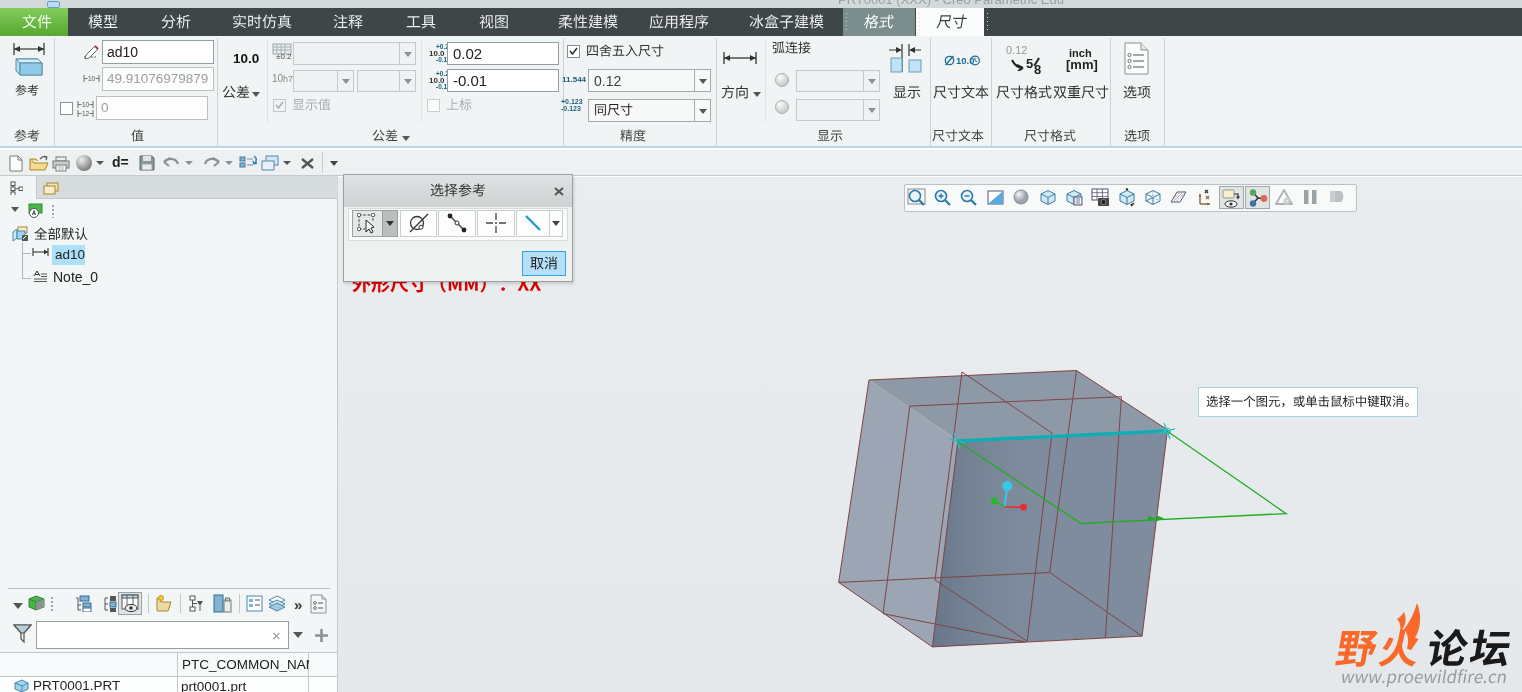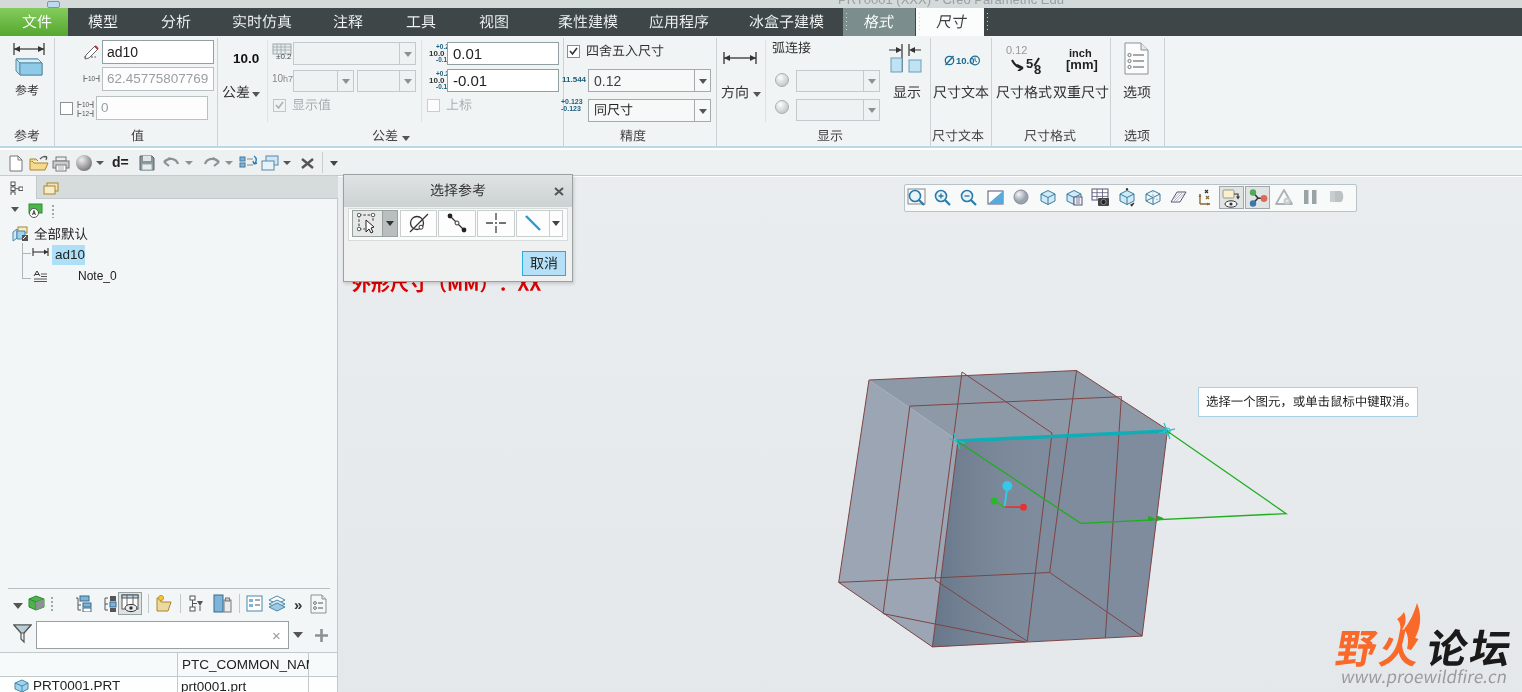--- a/index.html
+++ b/index.html
@@ -135,21 +135,21 @@
 <path d="M3 11 L12 2 L15 5 L6 14 L2 15 Z" fill="#fff" stroke="#666" stroke-width="1"></path>
 <path d="M12 2 L15 5" stroke="#a33" stroke-width="2"></path>
 </svg>
 <div class="ab" style="left:102px;top:40px;width:112px;height:24px;background:#fff;border:1px solid #93a0a3"></div>
 <div style="position:absolute;left:107px;top:44px;font-size:14px;color:#222;white-space:nowrap;">ad10</div>
 <svg class="ab" style="left:83px;top:74px" width="17" height="9">
     <path d="M1 1 L1 8 M16 1 L16 8 M1 4.5 L4.5 4.5 M12.5 4.5 L16 4.5" stroke="#666" stroke-width="0.9"></path>
     <text x="8.5" y="7" font-size="6.5" fill="#555" text-anchor="middle" font-family="Liberation Sans">10</text>
   </svg>
 <div class="ab" style="left:102px;top:67px;width:112px;height:24px;background:#fdfdfd;border:1px solid #b8c0c2"></div>
-<div style="position:absolute;left:107px;top:71px;font-size:13.5px;color:#9aa0a2;white-space:nowrap;">62.45775807769</div>
+<div style="position:absolute;left:107px;top:71px;font-size:13.5px;color:#9aa0a2;white-space:nowrap;">49.91076979879</div>
 <div style="position:absolute;left:60px;top:102px;width:13px;height:13px;background:#fff;border:1px solid #8a9295"></div>
 <svg class="ab" style="left:77px;top:100px" width="17" height="9">
     <path d="M1 1 L1 8 M16 1 L16 8 M1 4.5 L4.5 4.5 M12.5 4.5 L16 4.5" stroke="#666" stroke-width="0.9"></path>
     <text x="8.5" y="7" font-size="6.5" fill="#555" text-anchor="middle" font-family="Liberation Sans">10</text>
   </svg>
 <svg class="ab" style="left:77px;top:109px" width="17" height="9">
     <path d="M1 1 L1 8 M16 1 L16 8 M1 4.5 L4.5 4.5 M12.5 4.5 L16 4.5" stroke="#666" stroke-width="0.9"></path>
     <text x="8.5" y="7" font-size="6.5" fill="#555" text-anchor="middle" font-family="Liberation Sans">12</text>
   </svg>
 <div class="ab" style="left:96px;top:96px;width:112px;height:24px;background:#fdfdfd;border:1px solid #b8c0c2"></div>
@@ -198,21 +198,21 @@
     <g fill="#a8aeb0" transform="translate(0,11.4) scale(0.013000,-0.013000)">
       <use href="#r26174" x="0"></use>
       <use href="#r31034" x="1000"></use>
       <use href="#r20540" x="2000"></use>
     </g>
   </svg>
 <div style="position:absolute;left:436px;top:43px;font-size:6.5px;color:#1b5e7e;white-space:nowrap;font-weight:bold">+0.2</div>
 <div style="position:absolute;left:429px;top:49px;font-size:8px;color:#333;white-space:nowrap;font-weight:bold">10.0</div>
 <div style="position:absolute;left:436px;top:56px;font-size:6.5px;color:#1b5e7e;white-space:nowrap;font-weight:bold">-0.1</div>
 <div class="ab" style="left:447px;top:42px;width:112px;height:23px;background:#fff;border:1px solid #93a0a3"></div>
-<div style="position:absolute;left:453px;top:45px;font-size:15px;color:#222;white-space:nowrap;">0.01</div>
+<div style="position:absolute;left:453px;top:45px;font-size:15px;color:#222;white-space:nowrap;">0.02</div>
 <div style="position:absolute;left:436px;top:70px;font-size:6.5px;color:#1b5e7e;white-space:nowrap;font-weight:bold">+0.2</div>
 <div style="position:absolute;left:429px;top:76px;font-size:8px;color:#333;white-space:nowrap;font-weight:bold">10.0</div>
 <div style="position:absolute;left:436px;top:83px;font-size:6.5px;color:#1b5e7e;white-space:nowrap;font-weight:bold">-0.1</div>
 <div class="ab" style="left:447px;top:69px;width:112px;height:23px;background:#fff;border:1px solid #93a0a3"></div>
 <div style="position:absolute;left:453px;top:72px;font-size:15px;color:#222;white-space:nowrap;">-0.01</div>
 <div style="position:absolute;left:427px;top:99px;width:13px;height:13px;background:#fdfdfd;border:1px solid #c8ced0"></div>
 <svg style="position:absolute;left:446px;top:98px;overflow:visible" width="28" height="16">
     <g fill="#a8aeb0" transform="translate(0,11.4) scale(0.013000,-0.013000)">
       <use href="#r19978" x="0"></use>
       <use href="#r26631" x="1000"></use>
@@ -469,21 +469,21 @@
 <path d="M1 1 L1 9 M16 1 L16 9" stroke="#333" stroke-width="1.1"></path>
 <path d="M1 5 L16 5" stroke="#333" stroke-width="1.1"></path>
 <path d="M12 2.5 L16 5 L12 7.5 Z" fill="#333"></path>
 </svg>
 <div style="position:absolute;left:52px;top:245px;width:33px;height:20px;background:#ade0f7"></div>
 <div style="position:absolute;left:55px;top:247px;font-size:13.5px;color:#222;white-space:nowrap;">ad10</div>
 <svg class="ab" style="left:33px;top:270px" width="15" height="13">
 <path d="M1 6 L4 1 L7 6 M2.2 4.5 L5.8 4.5" stroke="#333" stroke-width="1" fill="none"></path>
 <path d="M1 9 L14 9 M1 11.5 L14 11.5 M8 4 L14 4 M8 6.5 L14 6.5" stroke="#555" stroke-width="1"></path>
 </svg>
-<div style="position:absolute;left:53px;top:269px;font-size:12px;color:#222;white-space:nowrap;margin-left:25px;">Note_0</div>
+<div style="position:absolute;left:53px;top:269px;font-size:14px;color:#222;white-space:nowrap;">Note_0</div>
 <div class="ab" style="left:8px;top:588px;width:322px;height:1px;background:#b9bfc0"></div>
 <div style="position:absolute;left:13px;top:603px;width:0;height:0;border-left:5.0px solid transparent;border-right:5.0px solid transparent;border-top:6px solid #555"></div>
 <svg class="ab" style="left:28px;top:595px" width="17" height="16">
 <path d="M1 4 L8 1 L16 4 L16 12 L8 15 L1 12 Z" fill="#4cb24c" stroke="#2e8b2e"></path>
 <path d="M1 4 L8 7 L16 4 M8 7 L8 15" stroke="#2e8b2e" fill="none"></path>
 <path d="M8 7 L16 4 L16 12 L8 15 Z" fill="#8a9294"></path>
 </svg>
 <div class="ab" style="left:51px;top:597px;width:2px;height:14px;background-image:repeating-linear-gradient(#9aa 0 2px,transparent 2px 4px)"></div>
 <svg class="ab" style="left:75px;top:595px" width="18" height="17">
 <rect x="5" y="1" width="9" height="5" fill="#7db4d8" stroke="#3a6a8c"></rect>

